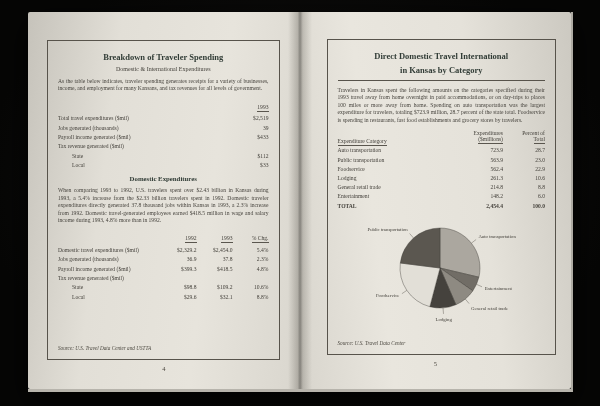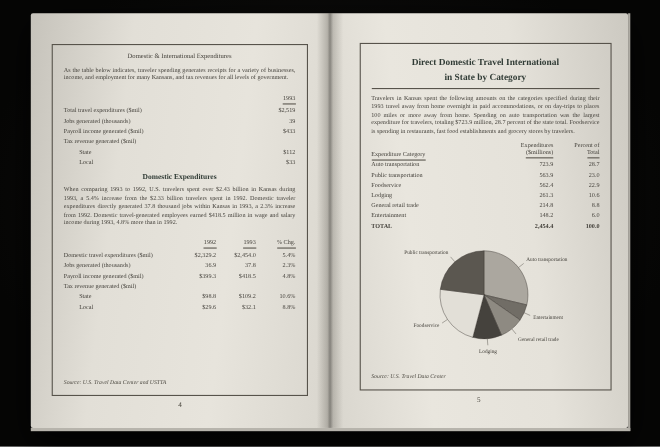--- a/index.html
+++ b/index.html
@@ -62,20 +62,21 @@
   .pie-wrap { margin-top: 4px; }
   svg.pie { display: block; margin: 0 auto; font-family: "Liberation Serif", serif; }
 </style>
 </head>
 <body>
 
 <div class="book">
 
   <div class="page page-left">
     <div class="frame frame-left">
+      <div class="ptitle">Breakdown of Traveler Spending</div>
       <div class="psub">Domestic &amp; International Expenditures</div>
       <p class="body-text">As the table below indicates, traveler spending generates receipts for a variety of businesses, income, and employment for many Kansans, and tax revenues for all levels of government.</p>
 
       <div>
         <div class="trow thead">
           <span class="tlabel"></span>
           <span class="tval"><span class="hu">1993</span></span>
         </div>
         <div id="summary-rows">
             <div class="trow">
@@ -156,21 +157,21 @@
       </div>
 
       <p class="source">Source: U.S. Travel Data Center and USTTA</p>
     </div>
     <div class="page-num">4</div>
   </div>
 
   <div class="page page-right">
     <div class="frame frame-right">
       <div class="ptitle">Direct Domestic Travel International</div>
-      <div class="ptitle ptitle2">in State by Category</div>
+      <div class="ptitle ptitle2">in Kansas by Category</div>
       <div class="title-rule"></div>
       <p class="body-text">Travelers in Kansas spent the following amounts on the categories specified during their 1993 travel away from home overnight in paid accommodations, or on day-trips to places 100 miles or more away from home. Spending on auto transportation was the largest expenditure for travelers, totaling $723.9 million, 28.7 percent of the state total. Foodservice is spending in restaurants, fast food establishments and grocery stores by travelers.</p>
 
       <div>
         <div class="rhead">
           <span class="rcat"><span class="hu">Expenditure Category</span></span>
           <span class="rexp">
             <span class="hcol">
               <span>Expenditures</span>
               <span class="hu">($millions)</span>

